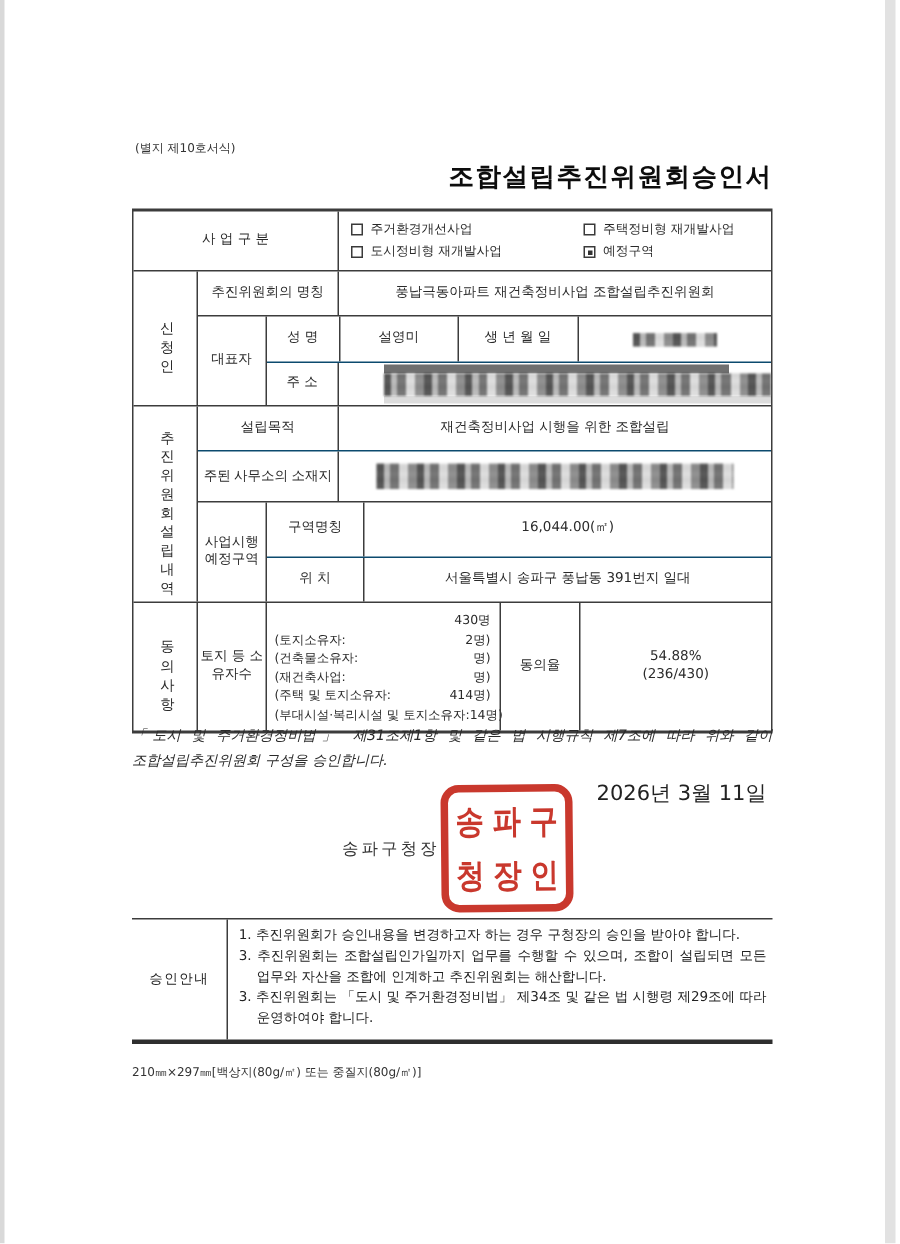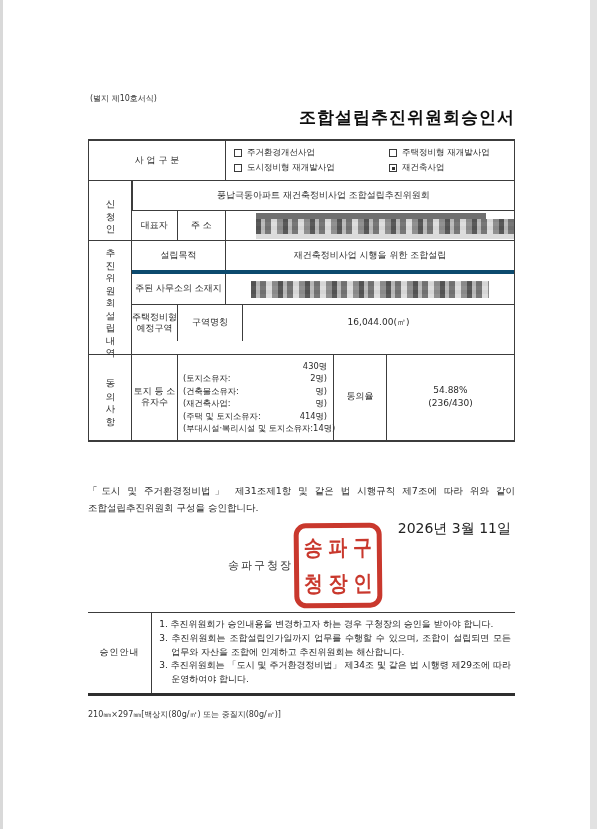--- a/index.html
+++ b/index.html
@@ -19,25 +19,25 @@
          font-size:9px; color:#2a2a2a; }
   .c { display:flex; align-items:center; justify-content:center; text-align:center; line-height:1.25; }
   .row1 { display:flex; height:39px; }
   .w136 { width:136px; }
   .grow { flex:1 1 auto; min-width:0; }
   .secrow { display:flex; border-top:1.5px solid #3c3c3c; }
   .seccell { width:43px; display:flex; align-items:center; justify-content:center; border-right:1px solid #3c3c3c; }
   .vtext { writing-mode:vertical-rl; text-orientation:upright; letter-spacing:3px; font-size:9.5px; }
   .secbody { flex:1 1 auto; min-width:0; display:flex; flex-direction:column; }
   .irow { display:flex; }
-  .irow + .irow, .subcol .irow + .irow { border-top:4px solid #0c4a6e; }
+  .irow + .irow, .subcol .irow + .irow { border-top:1px solid #0c4a6e; }
   .subwrap { display:flex; border-top:1px solid #3c3c3c; }
   .subcol { flex:1 1 auto; min-width:0; display:flex; flex-direction:column; }
   .bl { border-left:1px solid #3c3c3c; }
-  .h29 { height:29px; } .h30 { height:30px; } .h34 { height:34px; } .h36 { height:36px; } .h85 { height:85px; }
+  .h29 { height:29px; } .h30 { height:30px; } .h34 { height:34px;font-family:Liberation Serif, serif; } .h36 { height:36px; } .h85 { height:85px; }
   .w45 { width:45px; } .w48 { width:48px; } .w64 { width:64px; } .w79 { width:79px; }
   .w80 { width:80px; } .w93 { width:93px; } .w53 { width:53px; } .w156 { width:156px; }
 
   
   .cbgrid { display:grid; grid-template-columns:155px 1fr; row-gap:3px; align-content:center; padding:5px 0 5px 8px; }
   .cbopt { display:flex; align-items:center; gap:5px; font-size:8.5px; }
   .cb { width:8px; height:8px; border:1px solid #3a3a3a; display:inline-block; position:relative; flex:0 0 auto; }
   .cb.on::after { content:""; position:absolute; left:1.5px; top:1.5px; width:3px; height:3px; background:#333; }
 
   
@@ -53,21 +53,21 @@
       repeating-linear-gradient(0deg, rgba(255,255,255,.3) 0 4px, rgba(0,0,0,.18) 4px 8px);
     filter:blur(.7px); }
   .redact-birth { width:56px; height:9px; }
   .addr-wrap { flex:1 1 auto; display:flex; flex-direction:column; justify-content:center; padding-left:30px; }
   .bar-dark { height:6px; width:230px; background:#6f6f6f; }
   .addr-mosaic { width:258px; height:15px; }
   .bar-light { height:5px; width:258px; background:#dcdcdc; }
   .office-mosaic { width:238px; height:17px; }
 
   
-  .statement { position:absolute; left:88px; top:483px; width:427px; font-size:9.5px; line-height:16.5px; color:#2a2a2a; }
+  .statement { position:absolute; left:88px; top:483px; width:427px; font-size:9.5px; line-height:16.5px; color:#2a2a2a;font-style:italic; }
   .st1 { text-align:justify; text-align-last:justify; }
   .date { position:absolute; left:88px; top:520px; width:423px; text-align:right; font-size:14px; }
   .issuer { position:absolute; left:228px; top:558px; font-size:11px; letter-spacing:2px; color:#333; }
   .seal { position:absolute; left:294px; top:523px; width:88px; height:85px;
           border:5px solid #c5281c; border-radius:12px; transform:rotate(-.6deg);
           display:grid; grid-template-columns:repeat(3,1fr); grid-template-rows:repeat(2,1fr);
           padding:2px; opacity:.92; }
   .seal span { display:flex; align-items:center; justify-content:center;
                color:#c5281c; font-weight:800; font-size:19px; transform:scaleY(1.15);
                font-family:"DejaVu Serif","Liberation Serif",serif; }
@@ -107,36 +107,45 @@
           <span>주택정비형 재개발사업</span>
         </div>
 
         <div class="cbopt">
           <span class="cb"></span>
           <span>도시정비형 재개발사업</span>
         </div>
 
         <div class="cbopt">
           <span class="cb on"></span>
-          <span>재건축사업</span>
+          <span>예정구역</span>
         </div>
       </div>
   </div>
 
   <div class="secrow">
     <div class="seccell">
       <span class="vtext">신청인</span>
     </div>
     <div class="secbody">
       <div class="irow h29">
+        <div class="c w93">추진위원회의 명칭</div>
         <div class="c grow bl">풍납극동아파트 재건축정비사업 조합설립추진위원회</div>
       </div>
       <div class="subwrap">
         <div class="c w45">대표자</div>
         <div class="subcol bl">
+          <div class="irow h30">
+            <div class="c w48">성 명</div>
+            <div class="c w79 bl">설영미</div>
+            <div class="c w80 bl">생 년 월 일</div>
+            <div class="c grow bl">
+              <div class="mosaic redact-birth"></div>
+            </div>
+          </div>
           <div class="irow h29">
             <div class="c w48">주 소</div>
             <div class="addr-wrap bl">
               <div class="bar-dark"></div>
               <div class="mosaic addr-mosaic"></div>
               <div class="bar-light"></div>
             </div>
           </div>
         </div>
       </div>
@@ -152,25 +161,29 @@
         <div class="c w93">설립목적</div>
         <div class="c grow bl">재건축정비사업 시행을 위한 조합설립</div>
       </div>
       <div class="irow h34">
         <div class="c w93">주된 사무소의 소재지</div>
         <div class="c grow bl">
           <div class="mosaic office-mosaic"></div>
         </div>
       </div>
       <div class="subwrap">
-        <div class="c w45">주택정비형 예정구역</div>
+        <div class="c w45">사업시행 예정구역</div>
         <div class="subcol bl">
           <div class="irow h36">
             <div class="c w64">구역명칭</div>
             <div class="c grow bl">16,044.00(㎡)</div>
+          </div>
+          <div class="irow h30">
+            <div class="c w64">위 치</div>
+            <div class="c grow bl">서울특별시 송파구 풍납동 391번지 일대</div>
           </div>
         </div>
       </div>
     </div>
   </div>
 
   <div class="secrow">
     <div class="seccell">
       <span class="vtext">동의사항</span>
     </div>

